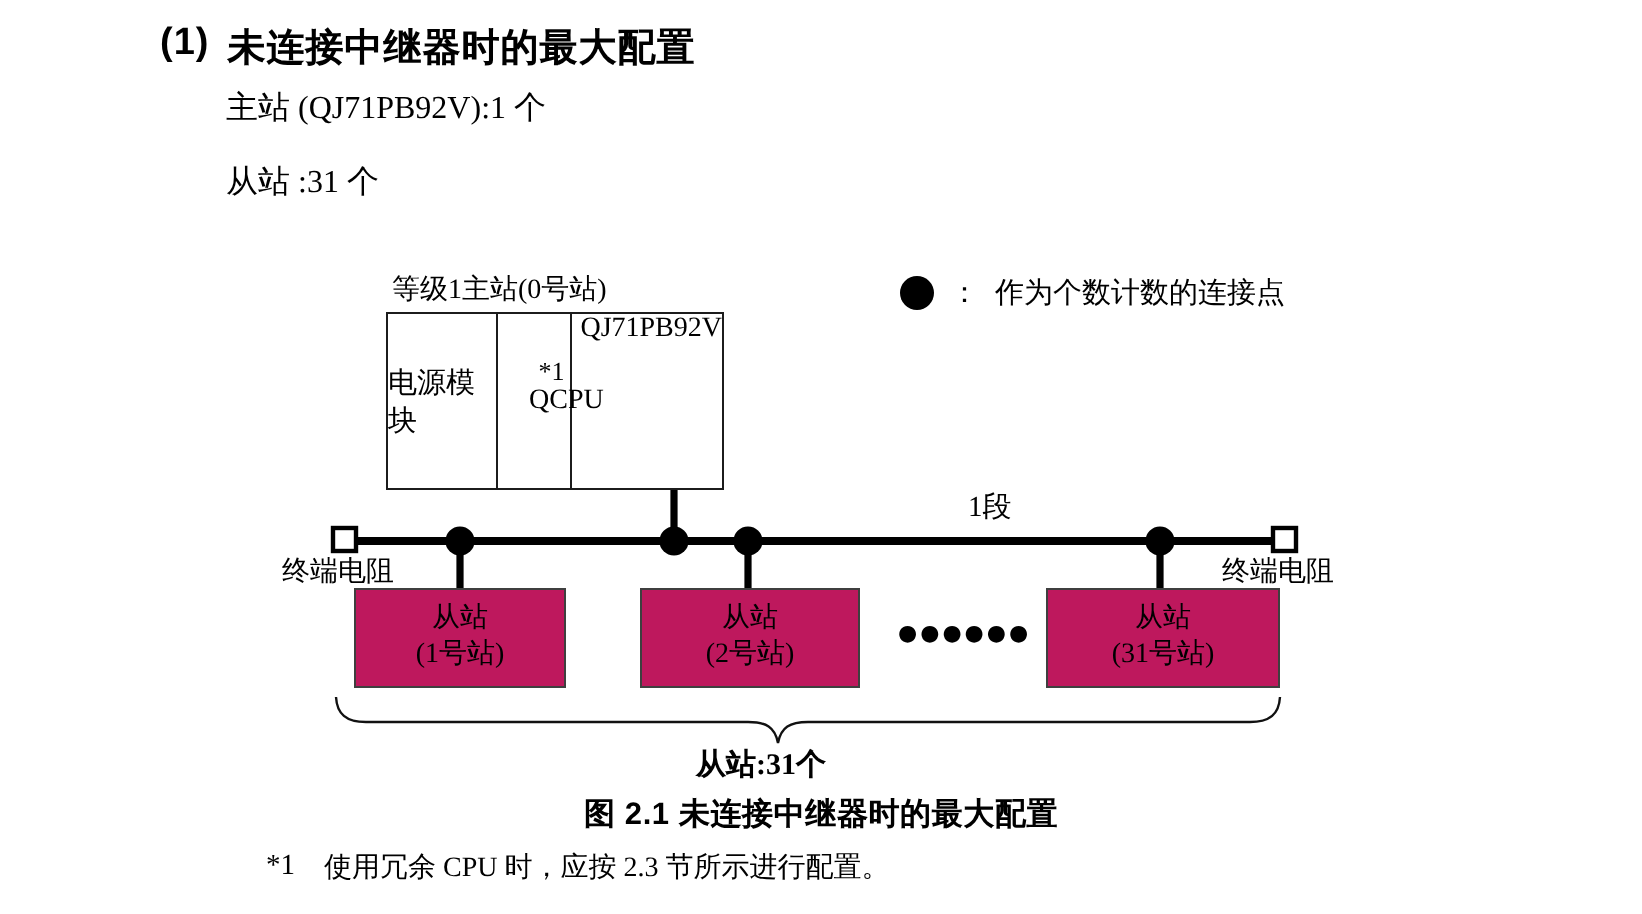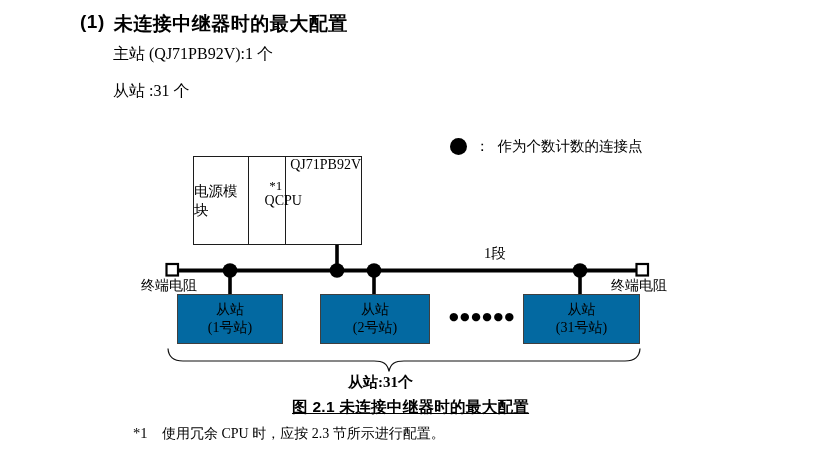--- a/index.html
+++ b/index.html
@@ -30,33 +30,33 @@
 
   .diagram-svg { position:absolute; left:0; top:0; width:821px; height:457px; }
 
   .seg-label   { position:absolute; left:456px; top:244px; font-size:14.5px;margin-left:28px; }
   .term-label  { position:absolute; top:277px; font-size:14px; }
   .term-left   { left:141px; }
   .term-right  { left:611px; }
 
   .slave-box { position:absolute; top:294px; height:50px; border:1.4px solid #3f3f3f;
                display:flex; flex-direction:column; align-items:center; justify-content:center;
-               line-height:18px; font-size:14px; background:#0369a1; }
+               line-height:18px; font-size:14px; background:#be185d; }
   .slave-1  { left:177px; width:106px; }
   .slave-2  { left:320px; width:110px; }
   .slave-31 { left:523px; width:117px; }
 
   .ellipsis { position:absolute; left:449px; top:310px; font-size:11px; letter-spacing:1.5px;
               font-family:"DejaVu Sans",sans-serif; }
 
   .brace-label { position:absolute; left:348px; top:373px; font-size:15px;font-weight:bold; }
 
   .caption { position:absolute; left:292px; top:397px;
              font-family:"Liberation Sans","DejaVu Sans",sans-serif; font-weight:bold;
-             font-size:15.5px; letter-spacing:0.3px;text-decoration:underline; }
+             font-size:15.5px; letter-spacing:0.3px; }
   .footnote-marker { position:absolute; left:133px; top:425px; font-size:14.5px; }
   .footnote-text   { position:absolute; left:162px; top:425px; font-size:14px; }
 </style>
 </head>
 <body>
 
 <div class="canvas">
 
   <div class="heading">
     <span>(1)</span>
@@ -73,20 +73,21 @@
     <line x1="580" y1="270" x2="580" y2="296" stroke="#000" stroke-width="3.6"></line>
     <rect x="166.5" y="264" width="11.5" height="11.5" fill="#fff" stroke="#000" stroke-width="2.2"></rect>
     <rect x="636.5" y="264" width="11.5" height="11.5" fill="#fff" stroke="#000" stroke-width="2.2"></rect>
     <circle cx="230" cy="270.5" r="7.3" fill="#000"></circle>
     <circle cx="337" cy="270.5" r="7.3" fill="#000"></circle>
     <circle cx="374" cy="270.5" r="7.3" fill="#000"></circle>
     <circle cx="580" cy="270.5" r="7.3" fill="#000"></circle>
     <path d="M168,348.5 C168.5,357 173,361 183,361 L374,361 C383,361 387.5,363.5 389,371.5 C390.5,363.5 395,361 404,361 L625,361 C635,361 639.5,357 640,348.5" fill="none" stroke="#111" stroke-width="1.2"></path>
   </svg>
 
+  <div class="master-label">等级1主站(0号站)</div>
   <div class="master-box">
     <div class="cell-power">电源模块</div>
     <div class="cell-cpu">
       <span class="cpu-note">*1</span>
       <span class="cpu-name">QCPU</span>
     </div>
     <div class="cell-net">
       <div>QJ71</div>
       <div>PB92V</div>
     </div>

